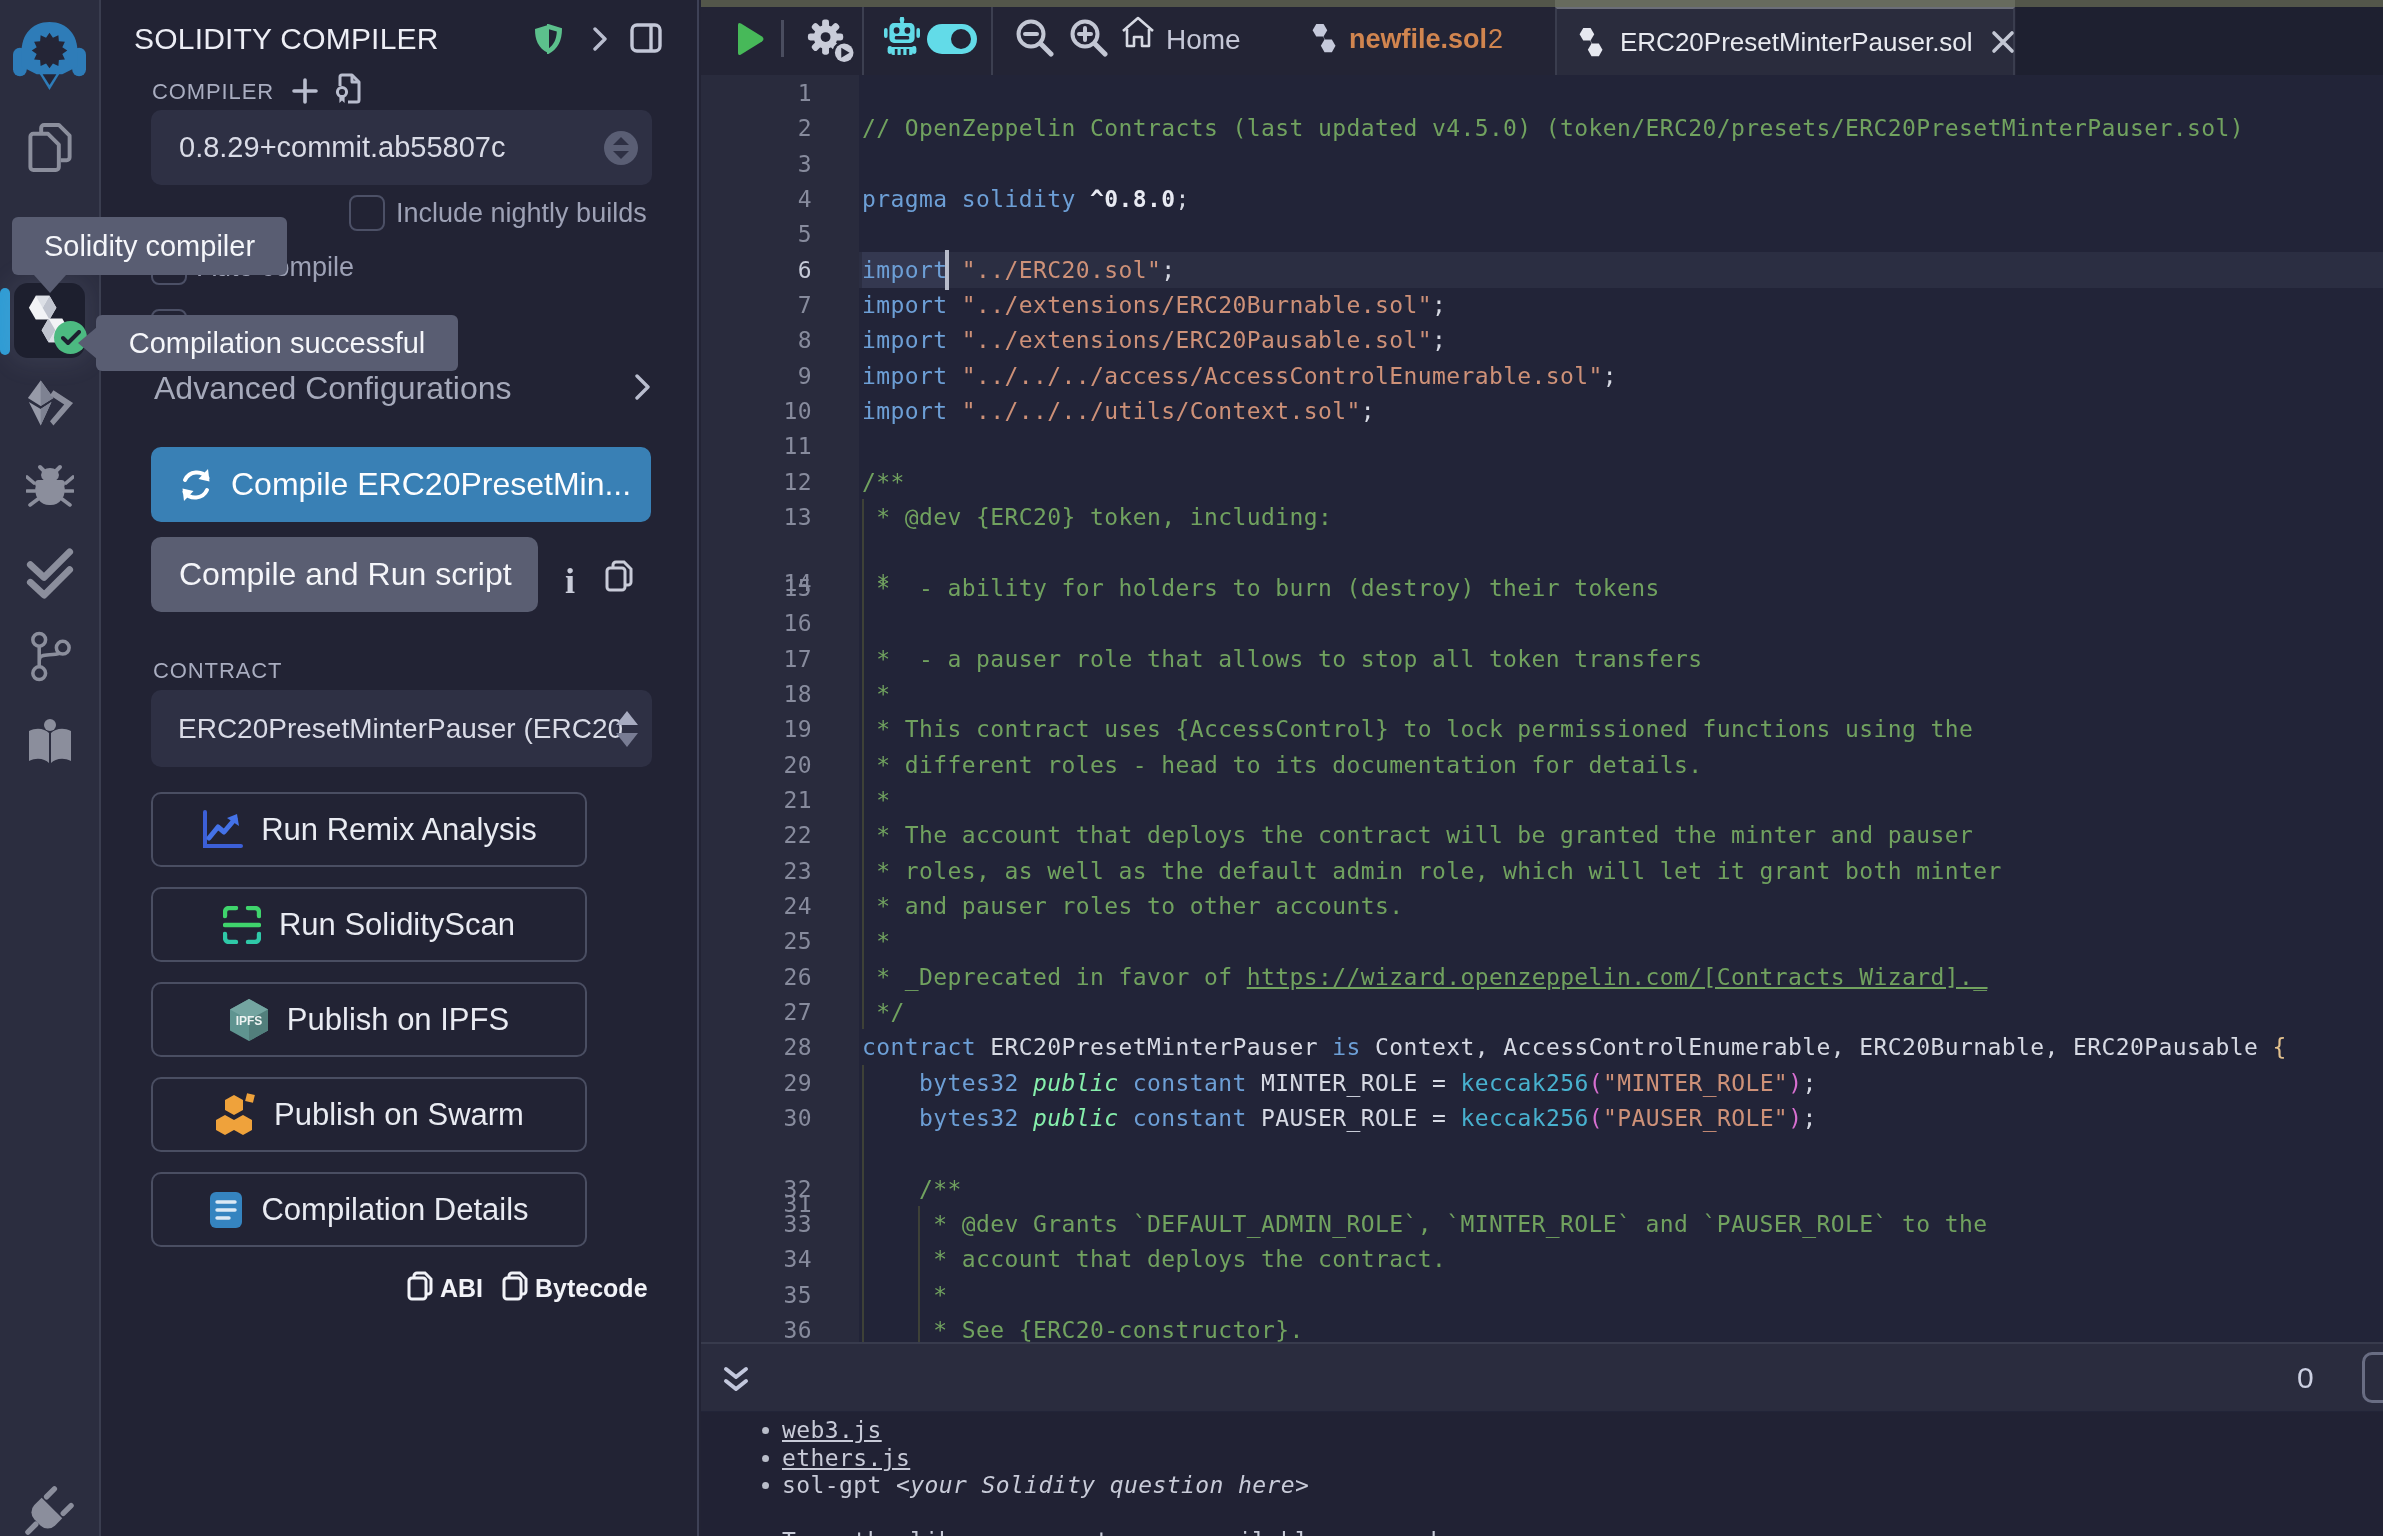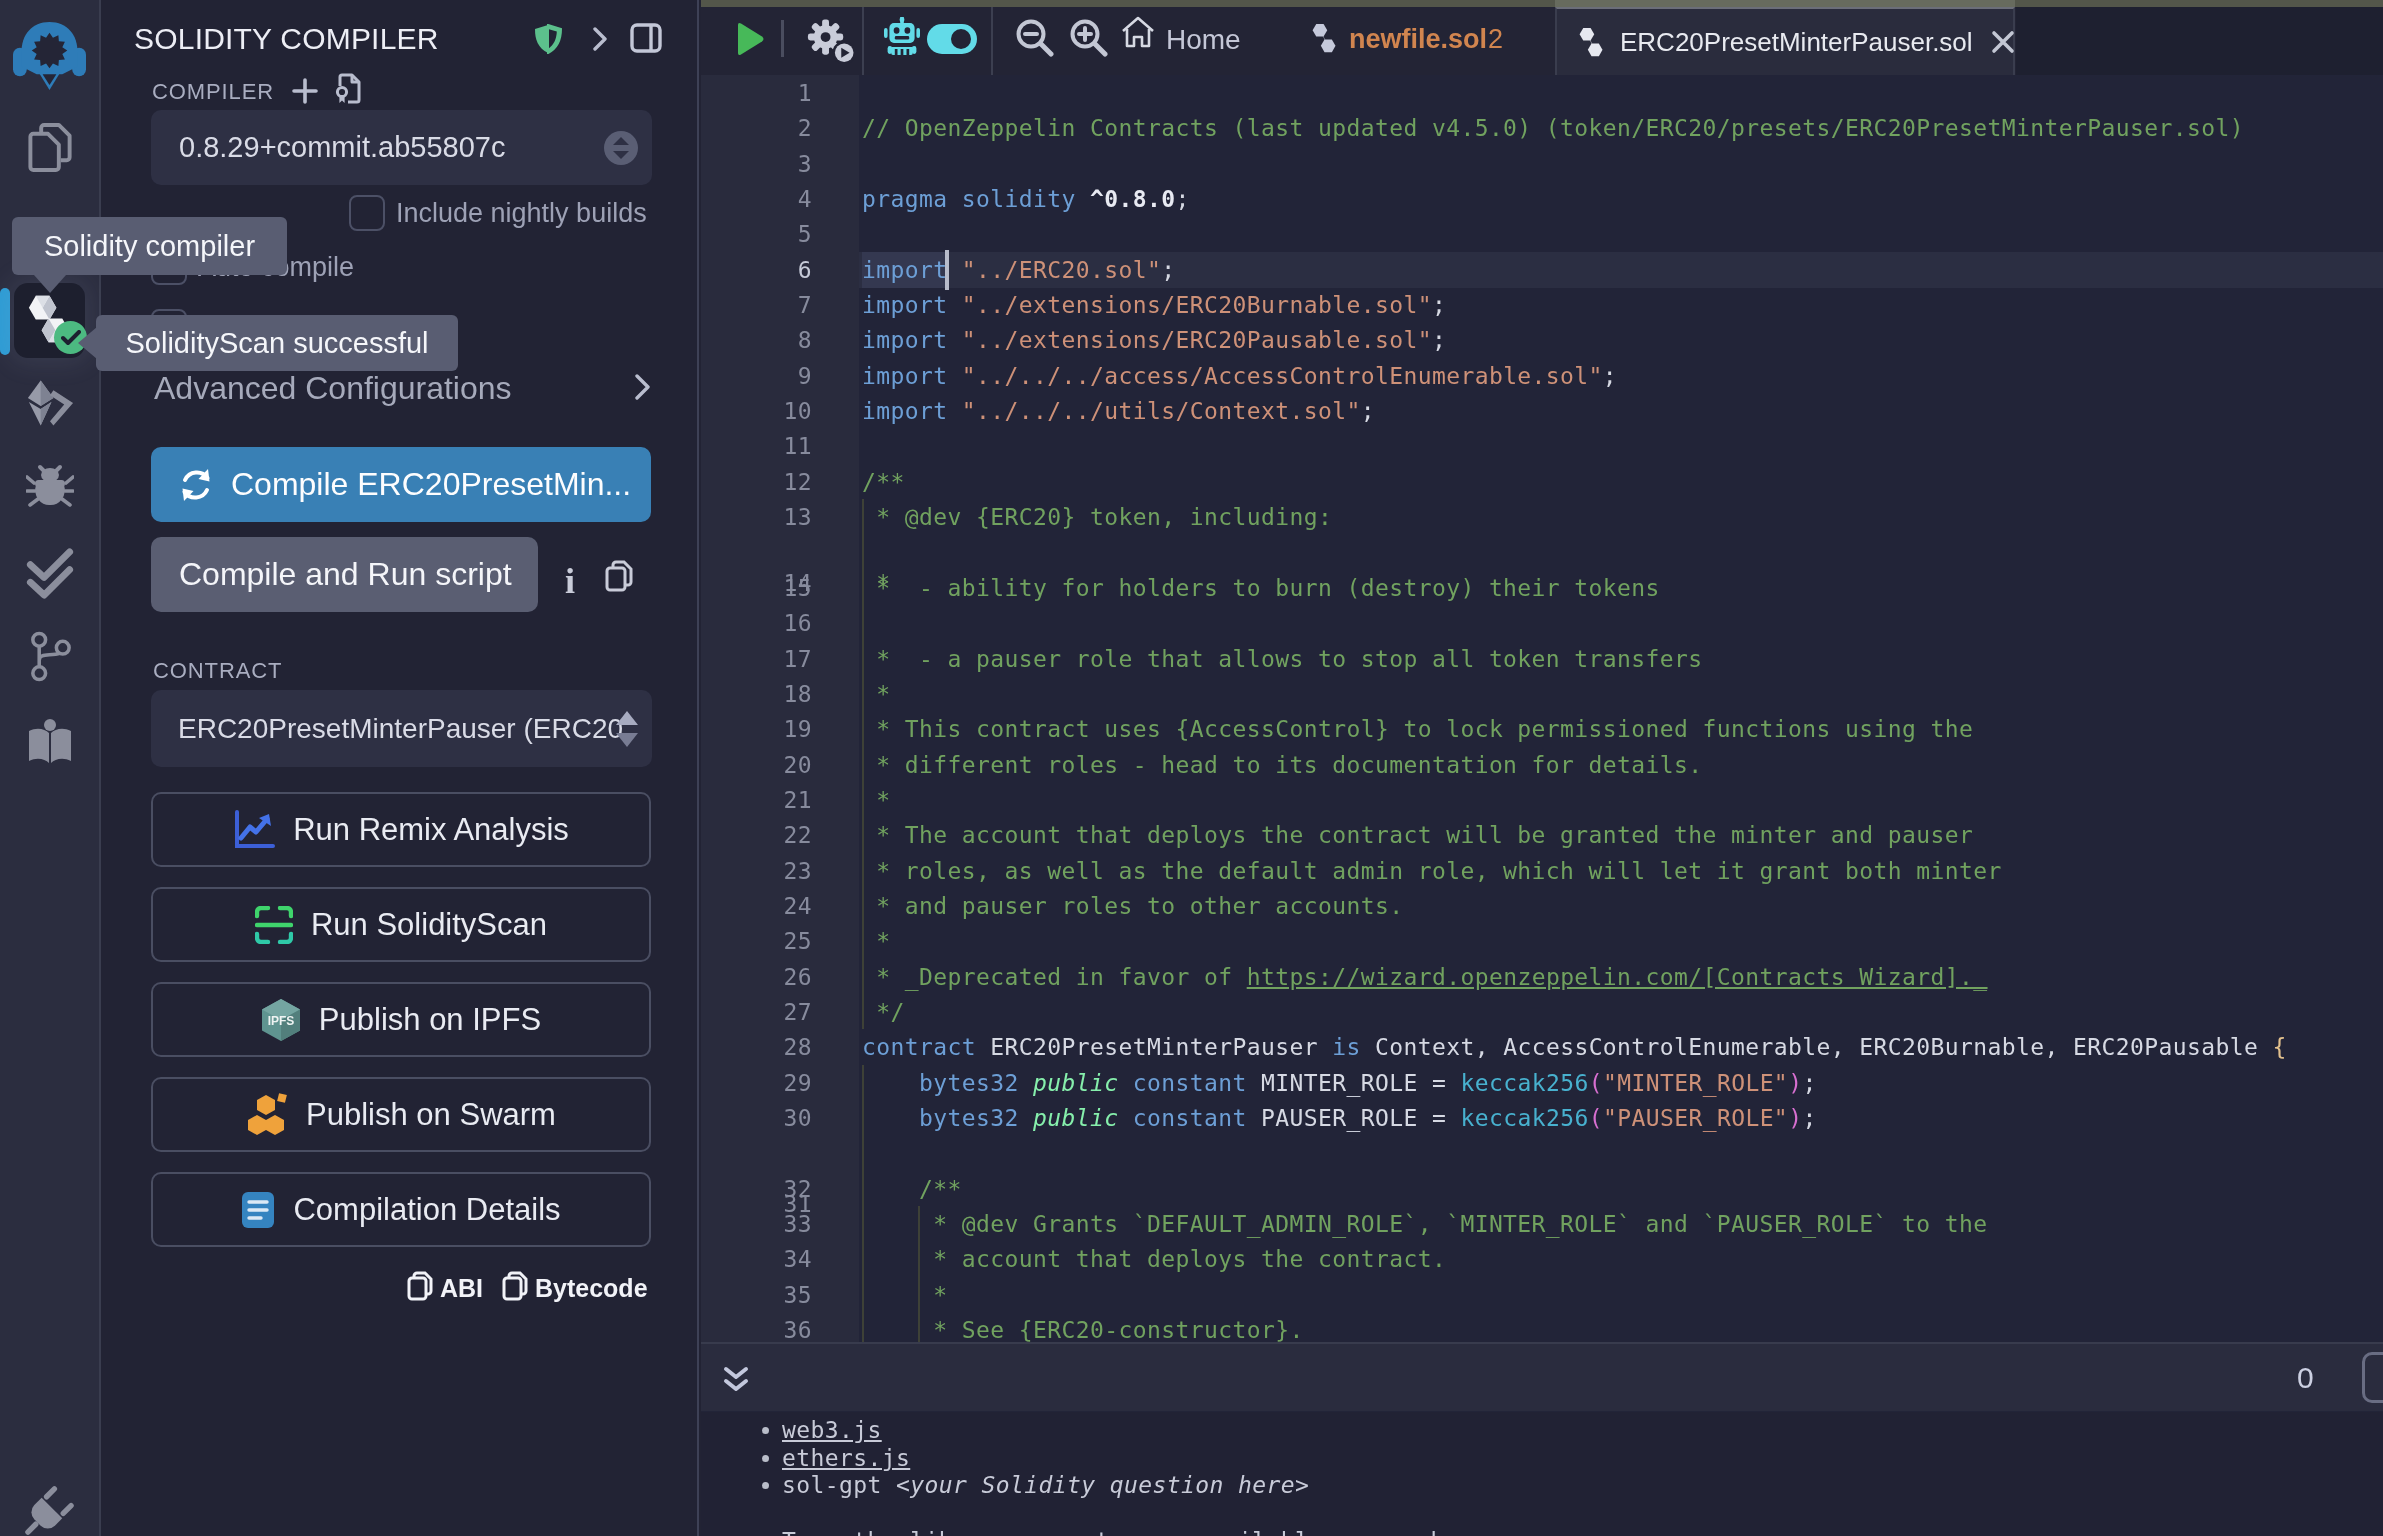--- a/index.html
+++ b/index.html
@@ -18,21 +18,21 @@
   
   #sidepanel { left:101px; top:0; width:598px; height:1537px; background:#222334; border-right:2px solid #3e4156; }
   #panel-title { left:33px; top:22px; font-size:30px; font-weight:500; color:#edeef5; letter-spacing:0.2px; }
   .sec-label { font-size:22px; font-weight:500; color:#a9adc0; letter-spacing:0.9px; }
   .rselect { background:#2e3044; border-radius:10px; display:flex; align-items:center; color:#d9dbe6; font-size:29px; }
   .badge-circ { position:absolute; width:34px; height:34px; border-radius:50%; background:#5a5e74; }
   .checkbox { position:absolute; width:36px; height:36px; border:2.5px solid #4c5066; border-radius:8px; background:transparent; }
   .cb-label { position:absolute; font-size:27px; color:#9da1b5; }
   .btn-blue { left:50px; top:447px; width:500px; height:75px; background:#3980b5; border-radius:10px; display:flex; align-items:center; color:#fdfdfe; font-size:32px; }
   .btn-gray { left:50px; top:537px; width:387px; height:75px; background:#5a5e72; border-radius:10px; display:flex; align-items:center; color:#f4f5f9; font-size:32px; }
-  .btn-outline { position:absolute; left:50px; width:500px; height:75px; border:2px solid #4a4e62; border-radius:10px; background:transparent; display:flex; align-items:center; justify-content:center; gap:18px; color:#e9ebf2; font-size:31px; }
+  .btn-outline { position:absolute; left:50px; width:436px; height:75px; border:2px solid #4a4e62; border-radius:10px; background:transparent; display:flex; align-items:center; justify-content:center; gap:18px; color:#e9ebf2; font-size:31px; }
   .abrow-label { font-weight:700; font-size:25px; color:#f2f3f8; }
 
   
   .tooltip { position:absolute; background:#595d72; border-radius:6px; color:#f5f6fa; font-size:29px; display:flex; align-items:center; justify-content:center; z-index:40; }
   #tt1 { left:12px; top:217px; width:275px; height:58px; }
   #tt1-arrow { position:absolute; left:34px; top:275px; width:0; height:0; border-left:16px solid transparent; border-right:16px solid transparent; border-top:18px solid #595d72; z-index:40; }
   #tt2 { left:96px; top:315px; width:362px; height:56px; }
   #tt2-arrow { position:absolute; left:78px; top:327px; width:0; height:0; border-top:16px solid transparent; border-bottom:16px solid transparent; border-right:19px solid #595d72; z-index:40; }
 
   
@@ -354,21 +354,21 @@
       </svg>
     </div>
     <div class="abs abrow-label" style="left:434px;top:1274px;">Bytecode</div>
   </div>
 
   <div class="tooltip" id="tt1">
       <span>Solidity compiler</span>
     </div>
   <div id="tt1-arrow"></div>
   <div class="tooltip" id="tt2">
-      <span>SolidityScan successful</span>
+      <span>Compilation successful</span>
     </div>
   <div id="tt2-arrow"></div>
 
   <div id="editor" class="abs">
     <div class="abs" id="topstrip"></div>
     <div class="abs" id="tabbar"></div>
     <div class="abs" id="tab-empty"></div>
     <div class="abs" id="strip-active"></div>
 
     <div class="abs" style="left:34px;top:22px;">

